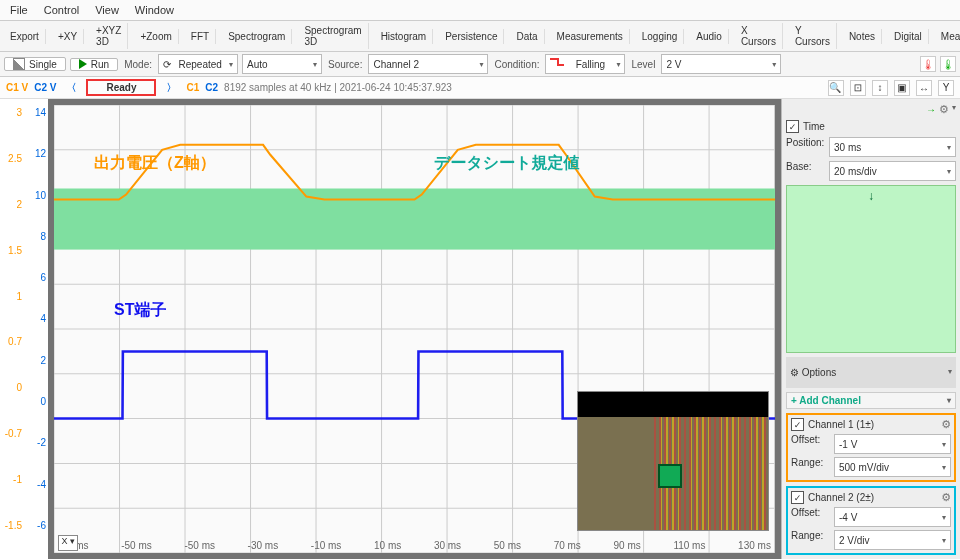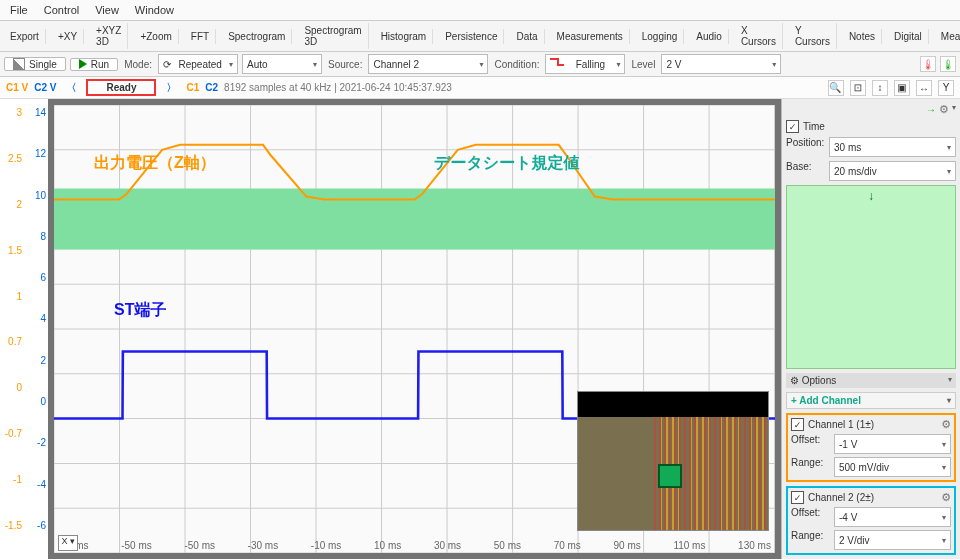--- a/index.html
+++ b/index.html
@@ -43,21 +43,21 @@
 .xbtn{position:absolute;left:4px;bottom:2px;border:1px solid #888;background:#fff;width:18px;height:14px;font-size:9px;text-align:center;cursor:pointer}
 .photo{position:absolute;right:6px;bottom:22px;width:190px;height:138px;border:1px solid #888;background:linear-gradient(180deg,#000 0 18%,#7a7050 18% 100%)}
 .photo::after{content:"";position:absolute;left:42%;top:52%;width:20px;height:20px;background:#1a5;border:2px solid #052}
 .wires{position:absolute;right:0;top:18%;bottom:0;width:60%;background:repeating-linear-gradient(90deg,#d33 0 2px,transparent 2px 5px),repeating-linear-gradient(90deg,#fd0 0 2px,transparent 2px 6px);opacity:.5}
 .photo-lbl{position:absolute;right:4px;bottom:2px;font-size:13px;font-weight:bold;color:#222}
 .right{width:170px;background:#eee;border-left:1px solid #bbb;padding:4px;display:flex;flex-direction:column;gap:4px;font-size:10px}
 .panel-row{display:flex;align-items:center;gap:4px}
 .green-btn{background:#bdf5c5;border:1px solid #8c8;text-align:center;padding:3px 0;cursor:pointer;flex:1;color:#063}
 .green-btn.down::after{content:"↓";display:block;font-size:12px}
 .chk{width:11px;height:11px;border:1px solid #555;display:inline-flex;align-items:center;justify-content:center;font-size:9px;background:#fff}
-.sec-head{background:#ddd;padding:2px 4px;display:flex;justify-content:space-between;align-items:flex-start;cursor:pointer}
+.sec-head{background:#ddd;padding:10px 4px;display:flex;justify-content:space-between;align-items:flex-start;cursor:pointer}
 .field-row{display:flex;align-items:flex-start;gap:3px}
 .field-row label{width:40px}
 .field-row .tb-drop{flex:1;min-width:0}
 .chan-box{border:2px solid;padding:3px;display:flex;flex-direction:column;gap:3px}
 .chan-box.c1{border-color:#f90}
 .chan-box.c2{border-color:#0bd}
 .chan-head{display:flex;align-items:center;gap:4px}
 .gear{font-size:11px;color:#777;cursor:pointer}
 .add-ch{color:#1a8;font-weight:bold;padding:2px 4px;display:flex;justify-content:space-between;align-items:center;cursor:pointer;background:#f5f5f5;border:1px solid #ccc}
 .top-ico-row{display:flex;gap:3px;justify-content:flex-end}

